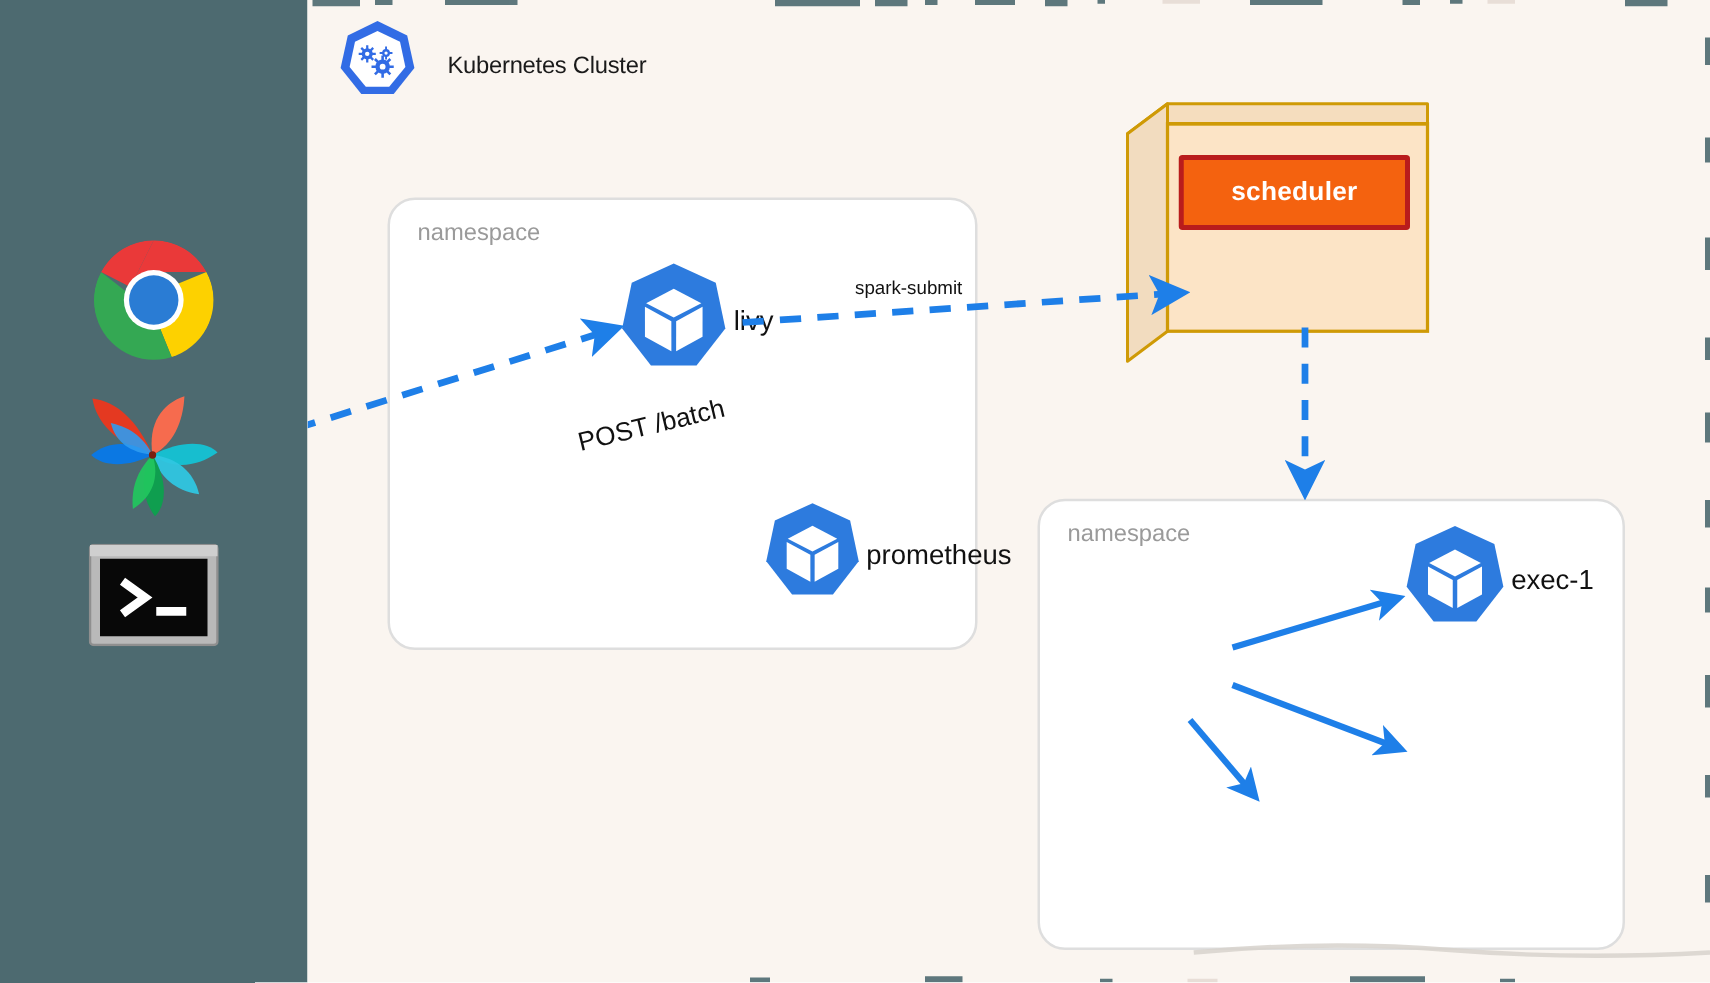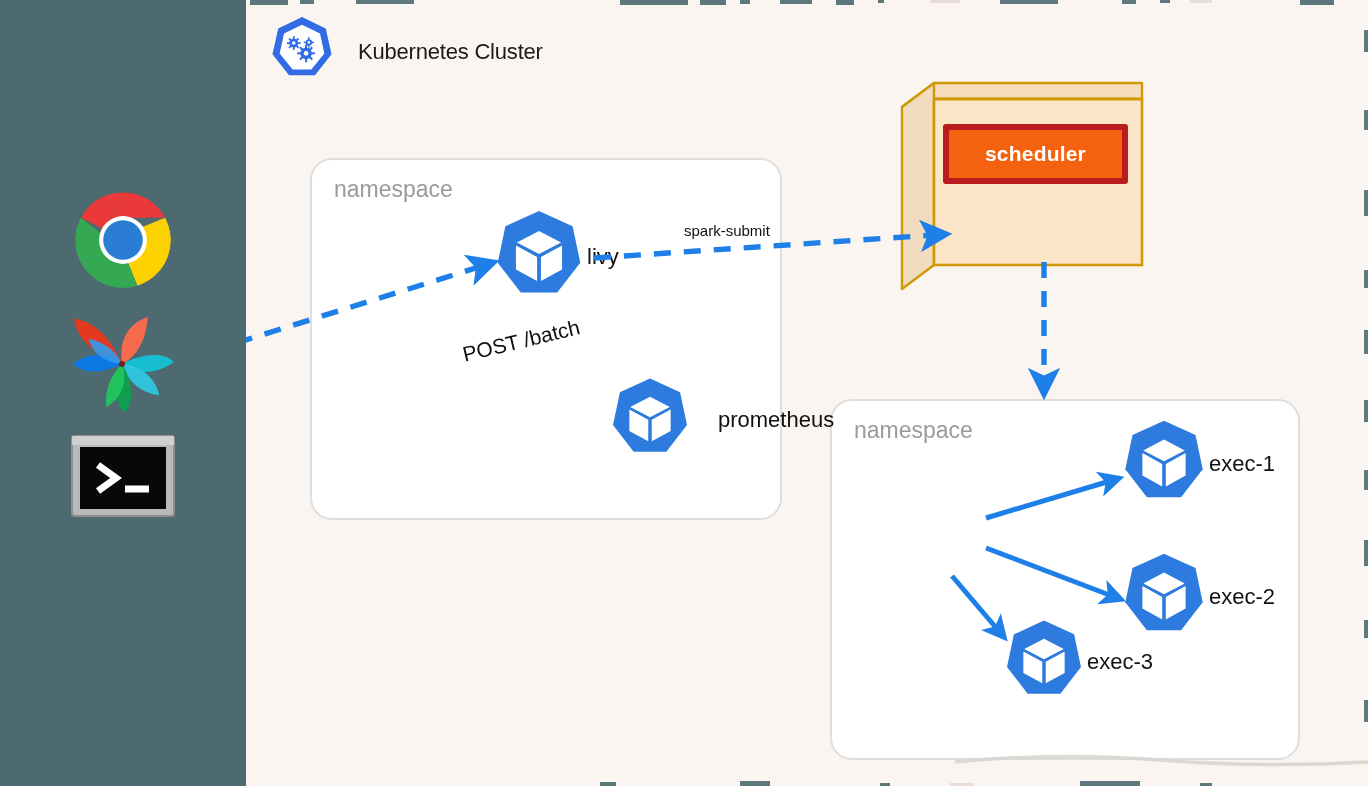--- a/index.html
+++ b/index.html
@@ -51,38 +51,38 @@
   }
   
   #cluster-title-row {
     position: absolute;
     left: 20px; top: 14px;
     display: flex;
     align-items: center;
     gap: 20px;
   }
   #cluster-title-text {
-    font-size: 22px;
+    font-size: 19px;
     color: #1a1a1a;
     letter-spacing: -0.2px;
     white-space: nowrap;
   }
   
   .namespace-box {
     position: absolute;
     background: #ffffff;
     border: 2px solid #dedede;
     border-radius: 22px;
   }
   #ns-left  { left: 64px;  top: 158px; width: 468px; height: 358px; }
   #ns-right { left: 584px; top: 399px; width: 466px; height: 357px; }
   .namespace-label {
     position: absolute;
     left: 22px; top: 16px;
-    font-size: 23px;
+    font-size: 19px;
     color: #9a9a9a;
     white-space: nowrap;
   }
   
   .pod {
     position: absolute;
     display: flex;
     flex-direction: row;
     align-items: center;
   }
@@ -98,21 +98,21 @@
     position: absolute;
     left: 652px; top: 79px;
     width: 264px; height: 215px;
   }
   .cp-service {
     position: absolute;
     left: 45px;
     width: 185px;
     height: 60px;
     background: #f4620f;
-    border: 6px solid #b91c1c;
+    border: 4px solid #b91c1c;
     border-radius: 3px;
     box-sizing: border-box;
     display: flex;
     align-items: center;
     justify-content: center;
     font-size: 21px;
     font-weight: bold;
     color: #ffffff;
     letter-spacing: 0.2px;
   }
@@ -267,21 +267,21 @@
         <g fill="#ffffff">
           <polygon points="50,24 73,36 50,48 27,36"></polygon>
           <polygon points="26,39 48,51 48,76 26,64"></polygon>
           <polygon points="52,51 74,39 74,64 52,76"></polygon>
         </g>
       </svg>
       <span class="pod-label">livy</span>
     </div>
 
 
-    <div class="pod" style="left:361px; top:376px;gap:25px;">
+    <div class="pod" style="left:361px; top:400px;">
       <svg width="86" height="86" viewBox="0 0 100 100">
         <path d="M50 3 L85 19 L93 57 L69 88 L31 88 L7 57 L15 19 Z" fill="#2d7bde"></path>
         <g fill="#ffffff">
           <polygon points="50,24 73,36 50,48 27,36"></polygon>
           <polygon points="26,39 48,51 48,76 26,64"></polygon>
           <polygon points="52,51 74,39 74,64 52,76"></polygon>
         </g>
       </svg>
       <span class="pod-label">prometheus</span>
     </div>
@@ -292,43 +292,21 @@
         <path d="M50 3 L85 19 L93 57 L69 88 L31 88 L7 57 L15 19 Z" fill="#2d7bde"></path>
         <g fill="#ffffff">
           <polygon points="50,24 73,36 50,48 27,36"></polygon>
           <polygon points="26,39 48,51 48,76 26,64"></polygon>
           <polygon points="52,51 74,39 74,64 52,76"></polygon>
         </g>
       </svg>
       <span class="pod-label">exec-1</span>
     </div>
 
-    <div class="pod" style="left:873px; top:551px;">
-      <svg width="90" height="90" viewBox="0 0 100 100">
-        <path d="M50 3 L85 19 L93 57 L69 88 L31 88 L7 57 L15 19 Z" fill="#2d7bde"></path>
-        <g fill="#ffffff">
-          <polygon points="50,24 73,36 50,48 27,36"></polygon>
-          <polygon points="26,39 48,51 48,76 26,64"></polygon>
-          <polygon points="52,51 74,39 74,64 52,76"></polygon>
-        </g>
-      </svg>
-      <span class="pod-label">exec-2</span>
-    </div>
-
-    <div class="pod" style="left:755px; top:618px;">
-      <svg width="86" height="86" viewBox="0 0 100 100">
-        <path d="M50 3 L85 19 L93 57 L69 88 L31 88 L7 57 L15 19 Z" fill="#2d7bde"></path>
-        <g fill="#ffffff">
-          <polygon points="50,24 73,36 50,48 27,36"></polygon>
-          <polygon points="26,39 48,51 48,76 26,64"></polygon>
-          <polygon points="52,51 74,39 74,64 52,76"></polygon>
-        </g>
-      </svg>
-      <span class="pod-label">exec-3</span>
-    </div>
+
 
     <svg class="layer" viewBox="0 0 1122 786">
       <defs>
         <marker id="arrowBlue" markerWidth="6" markerHeight="6" refX="2.6" refY="3" orient="auto" markerUnits="strokeWidth">
           <path d="M0,0 L6,3 L0,6 L1.4,3 Z" fill="#1e7fe8"></path>
         </marker>
         <marker id="arrowBlueSolid" markerWidth="5.2" markerHeight="5.2" refX="2.2" refY="2.6" orient="auto" markerUnits="strokeWidth">
           <path d="M0,0 L5.2,2.6 L0,5.2 L1.3,2.6 Z" fill="#1e7fe8"></path>
         </marker>
       </defs>

